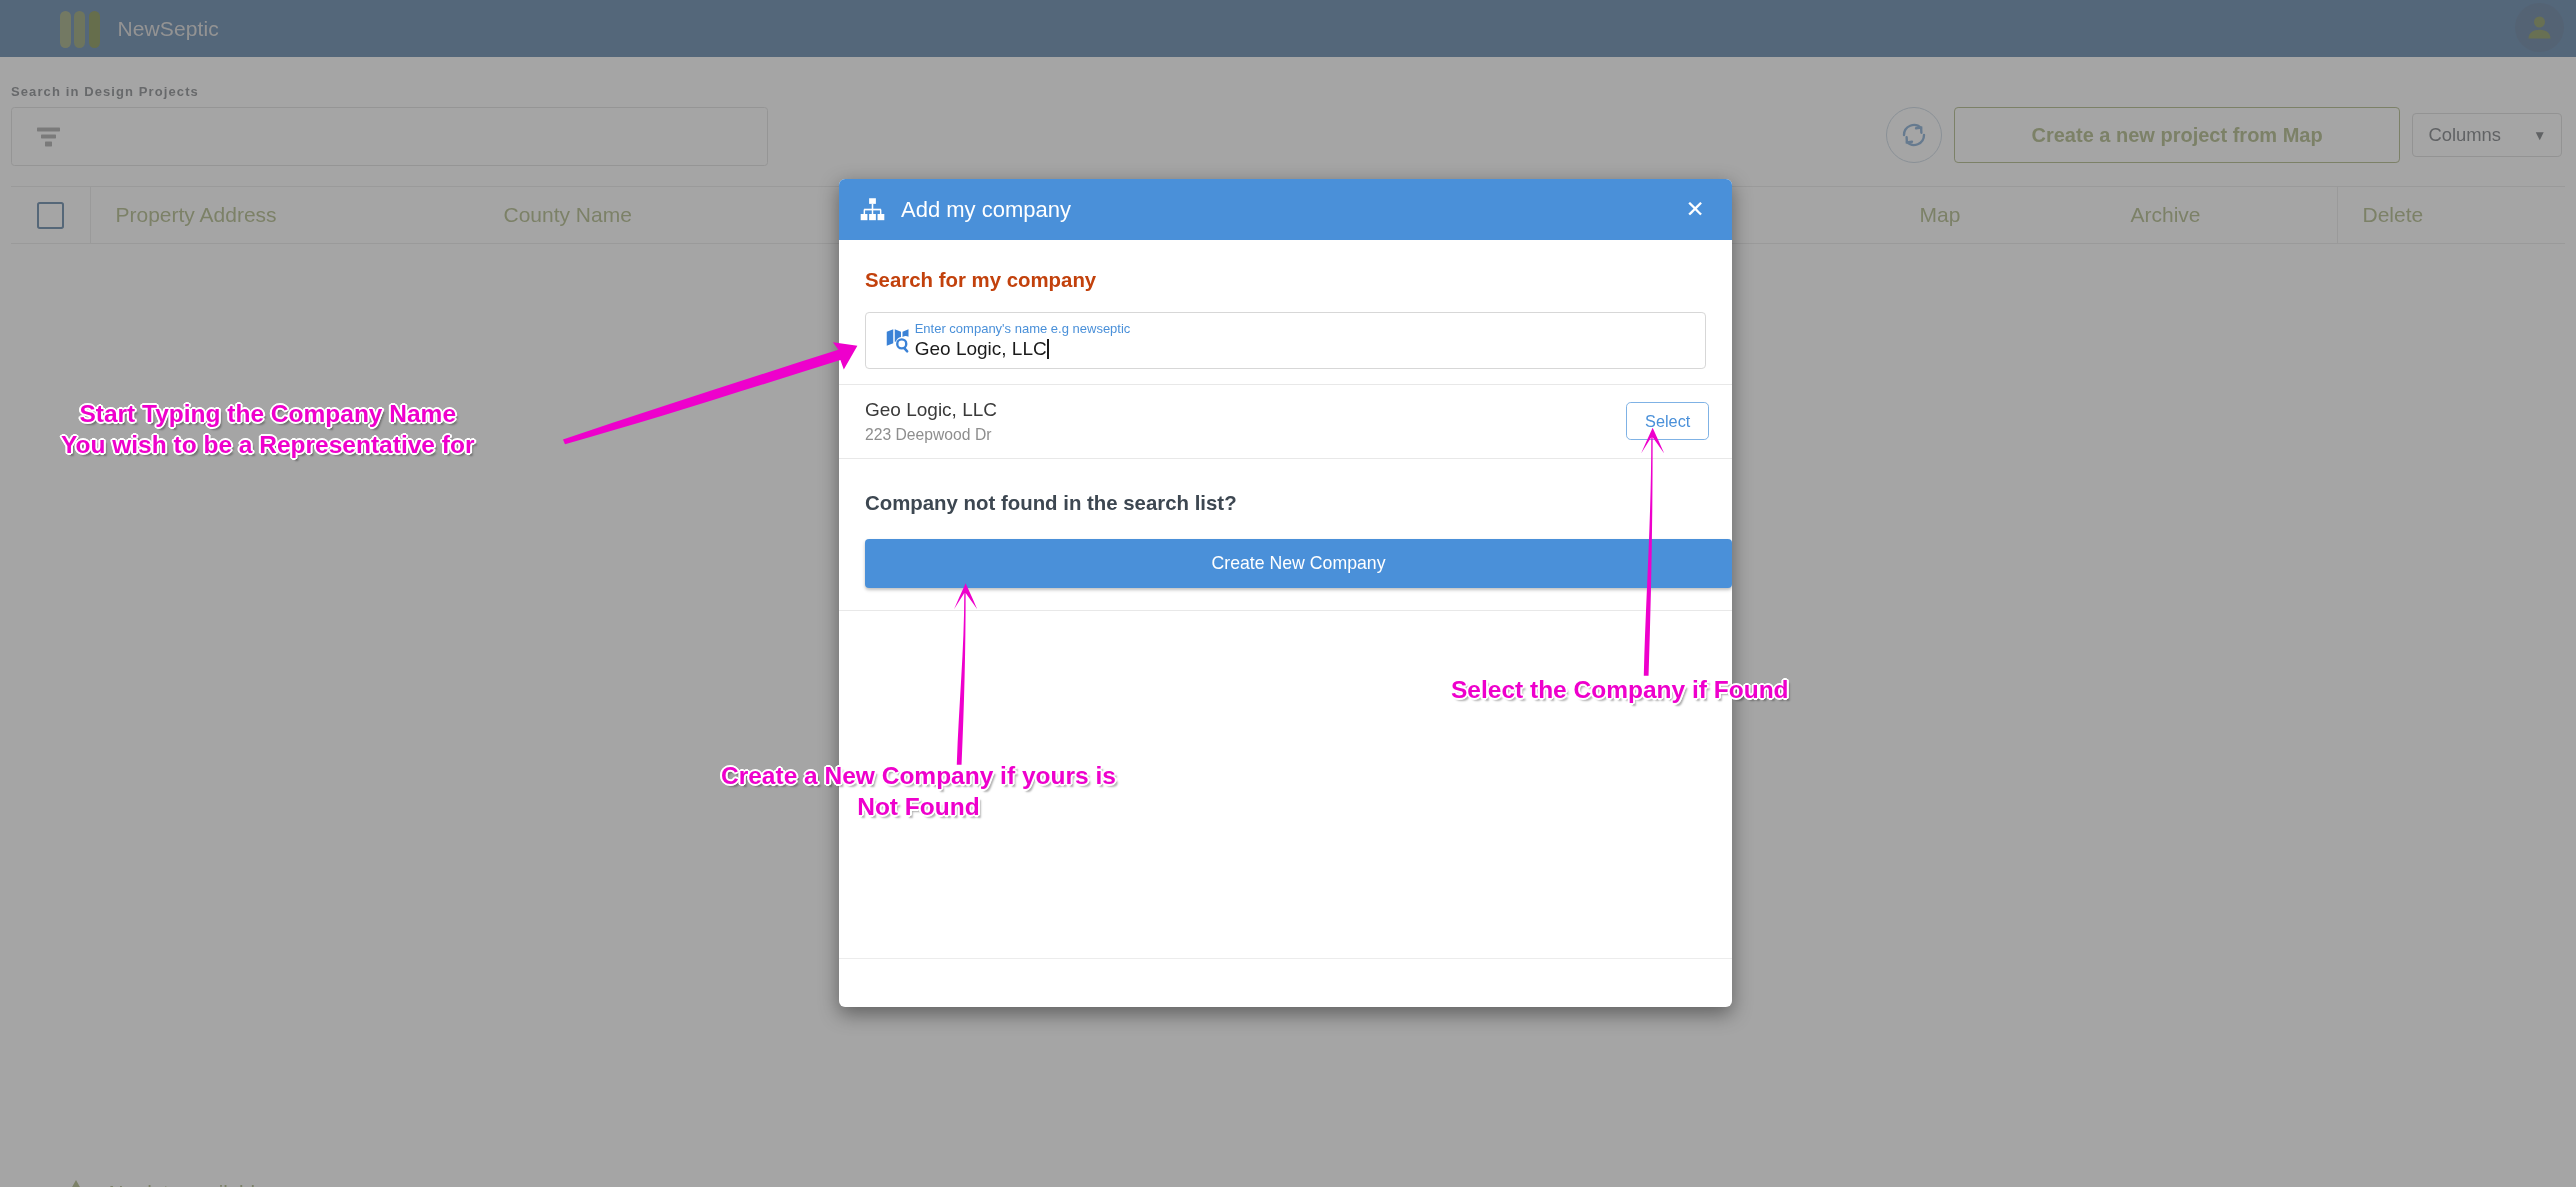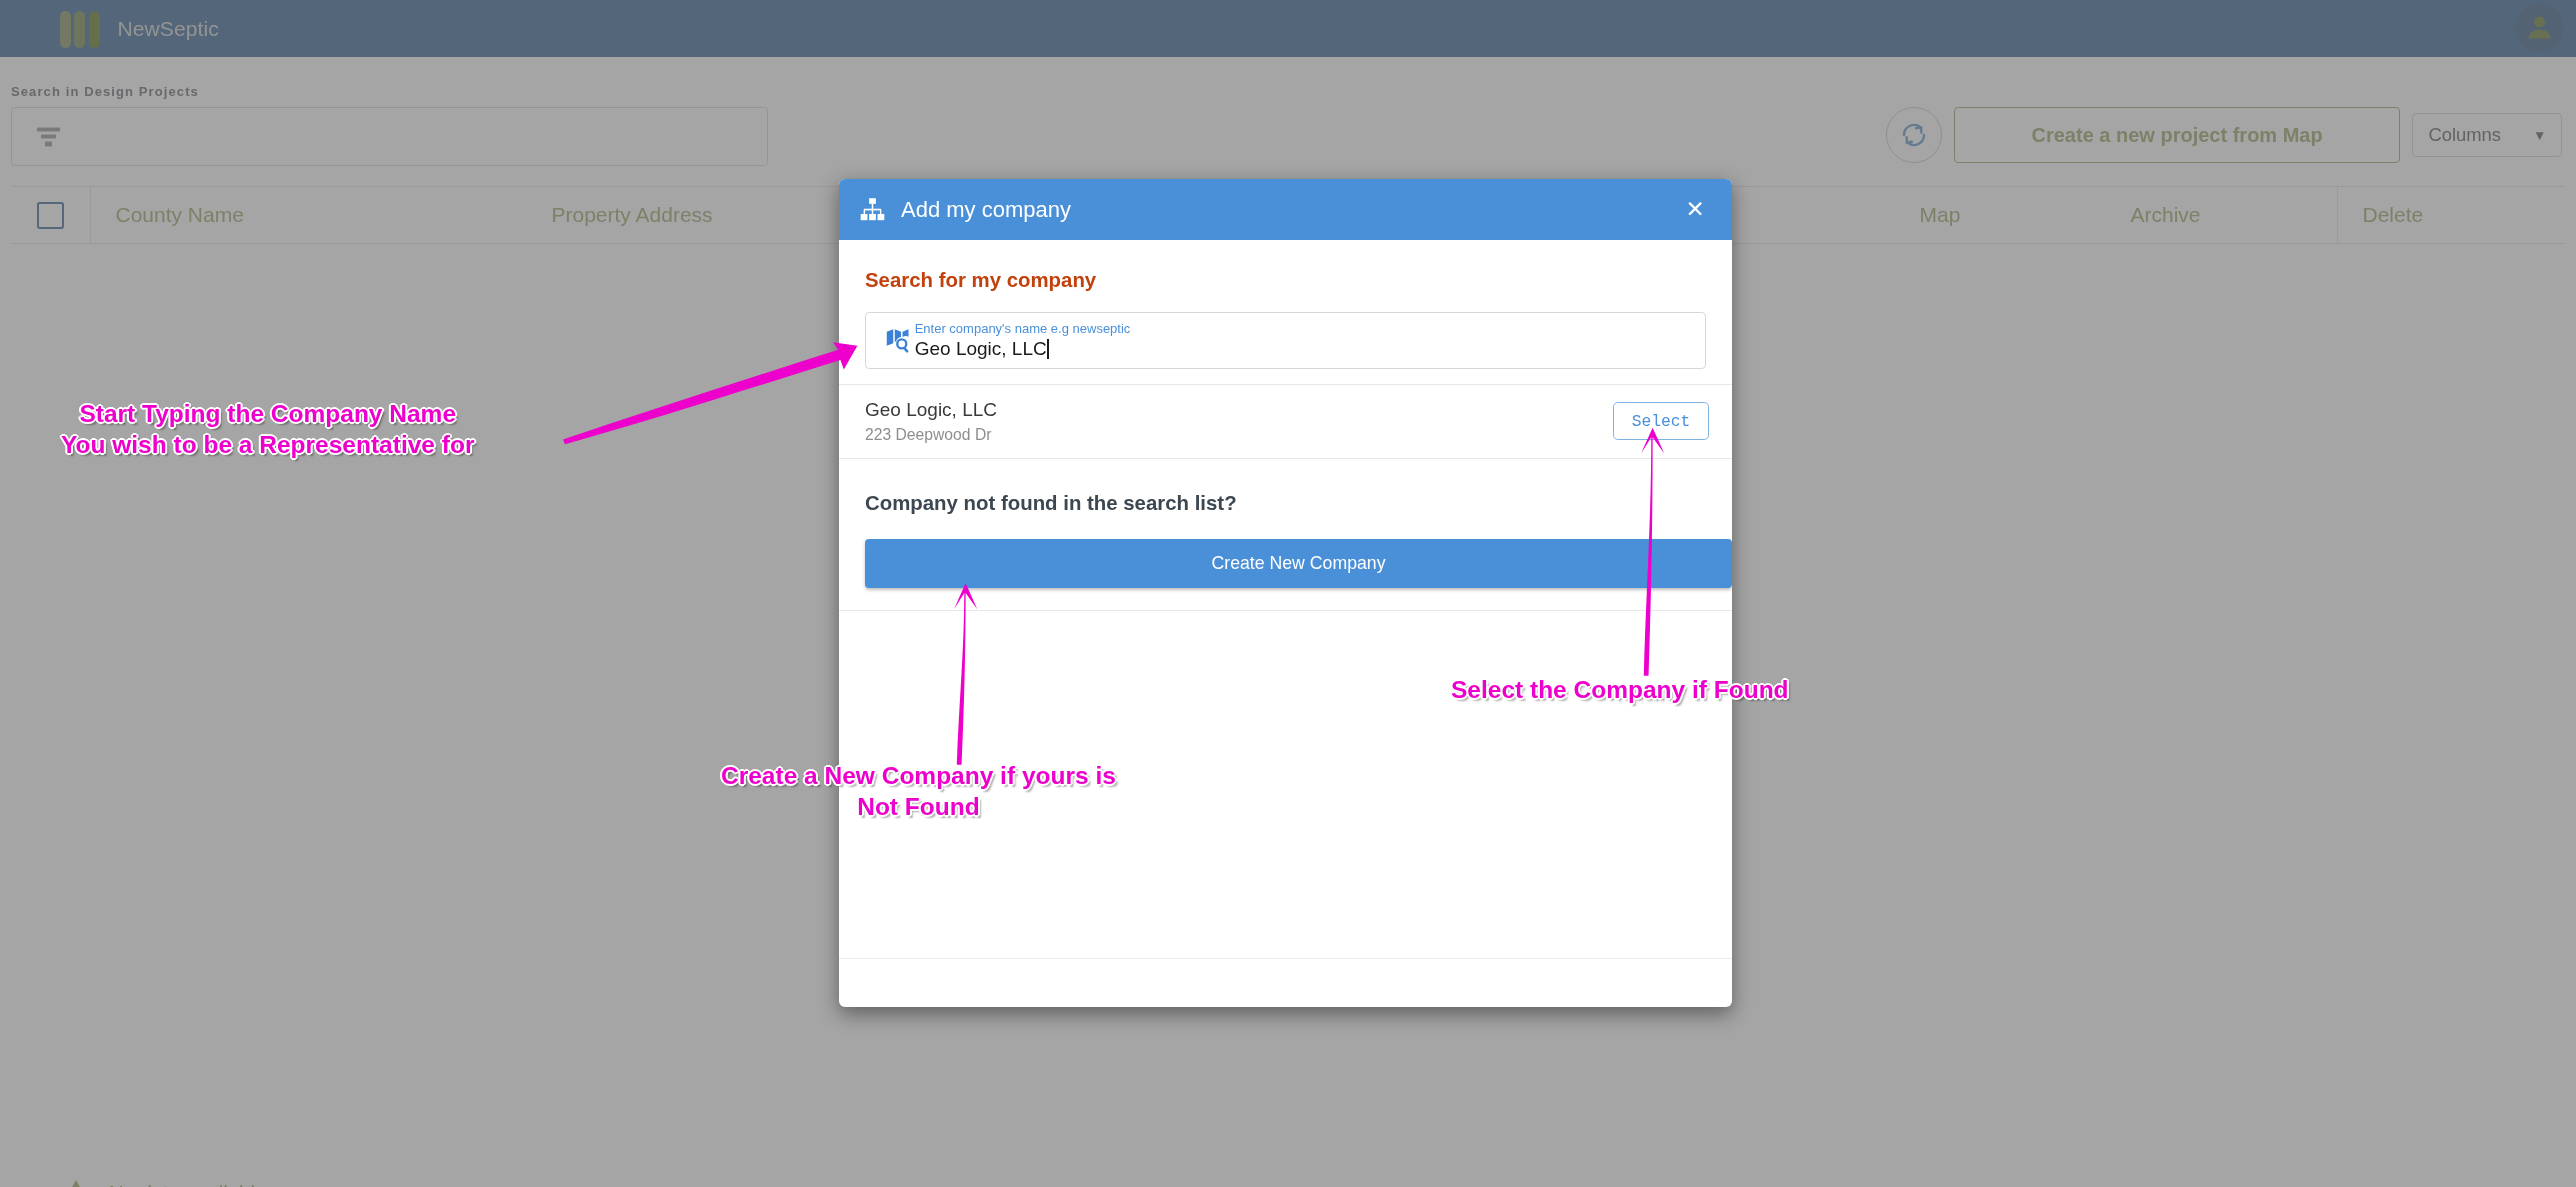--- a/index.html
+++ b/index.html
@@ -336,21 +336,21 @@
   .result-name { font-size: 19px; color: #3a3a3a; line-height: 1.25; }
   .result-addr { font-size: 15.7px; color: #8e8e8e; margin-top: 4.1px; line-height: 1.2; }
   .select-btn {
     border: 0.7px solid #7fb2e5;
     color: #4a90d9;
     background: transparent;
     border-radius: 4.8px;
     font-size: 16.3px;
     padding: 8.2px 17.7px;
     cursor: pointer;
-    font-family: Liberation Mono, monospace;
+    font-family: Liberation Sans, sans-serif;
   }
 
   .notfound-title {
     margin: 33px 0 0 26px;
     font-size: 20.4px;
     font-weight: bold;
     color: #3d4751;
   }
   .create-btn {
     margin: 24.5px 0 0 26px;
@@ -447,22 +447,22 @@
         <div class="columns-btn">
           <span>Columns</span>
           <span class="caret">▼</span>
         </div>
       </div>
 
       <div class="table-head">
         <div class="th check">
           <span class="chk"></span>
         </div>
+        <div class="th addr">Property Address</div>
         <div class="th county">County Name</div>
-        <div class="th addr">Property Address</div>
         <div class="th c3"></div>
         <div class="th c4"></div>
         <div class="th design">Design</div>
         <div class="th map">Map</div>
         <div class="th archive">Archive</div>
         <div class="th delete">Delete</div>
       </div>
 
       <div class="no-data">
         <div class="warn-tri"></div>

